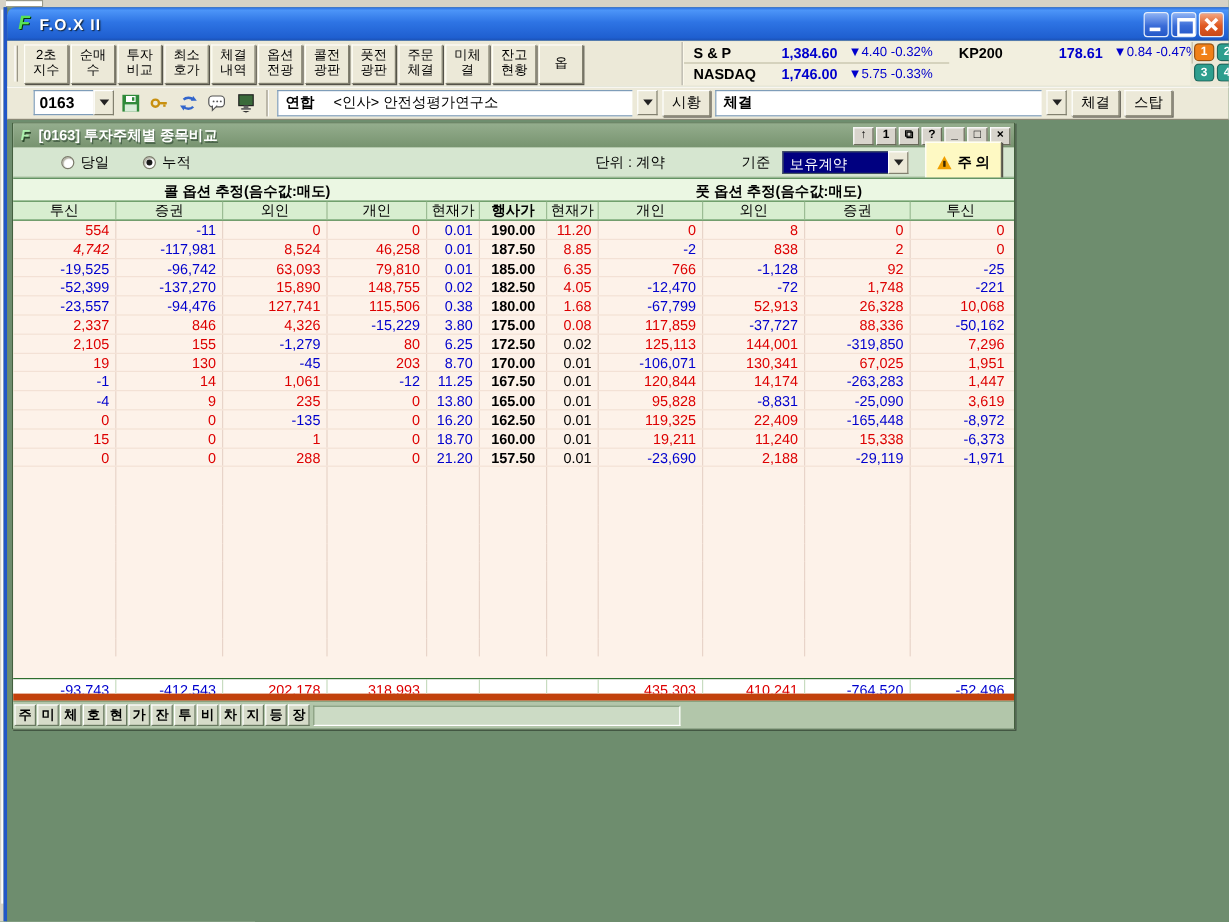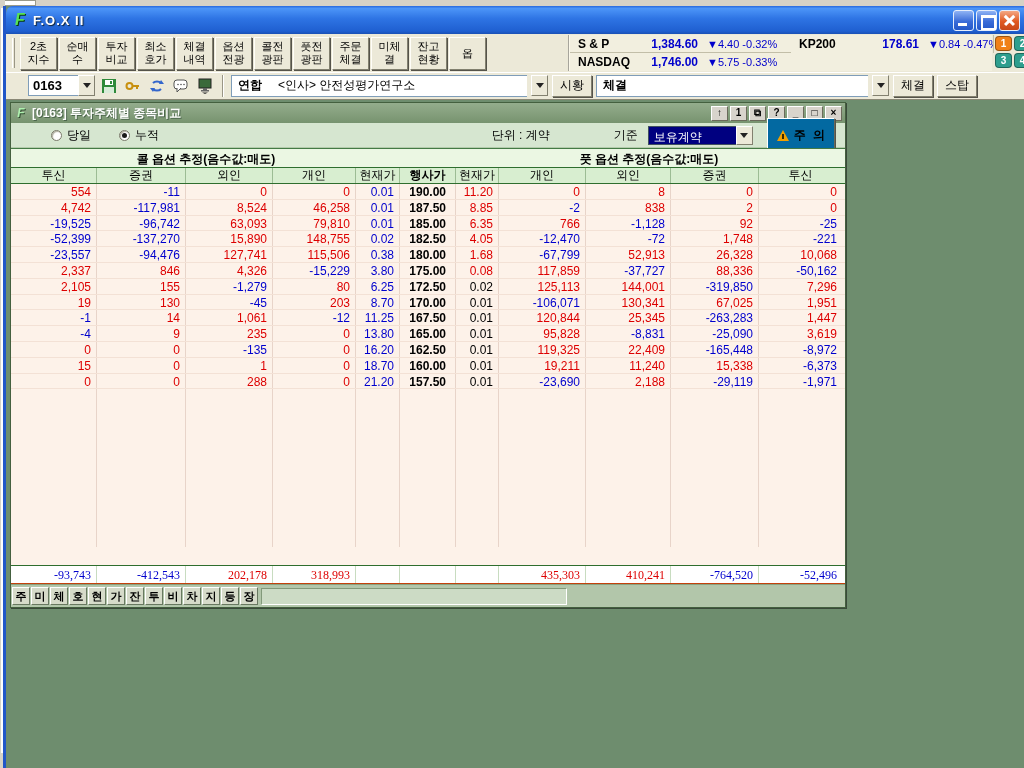--- a/index.html
+++ b/index.html
@@ -74,42 +74,42 @@
   #controls-row { height:25px; display:flex; align-items:center; background:#d6e6d0; padding:0 10px; border-bottom:1px solid #b4cbac; flex:0 0 auto; font-size:12px; }
   .radio-wrap { display:flex; align-items:center; cursor:pointer; }
   .radio { width:11px; height:11px; border-radius:50%; background:#fff; border:1px solid #7a7a6a; box-shadow:inset 1px 1px 1px #b0b0a0; margin-right:5px; position:relative; }
   .radio.sel::after { content:""; position:absolute; left:2px; top:2px; width:5px; height:5px; border-radius:50%; background:#1a1a1a; }
   .ctl-right { margin-left:auto; display:flex; align-items:center; }
   .unit-label { margin-right:64px; }
   .basis-label { margin-right:10px; }
   .basis-combo { display:flex; margin-right:14px; }
   .basis-val { width:88px; height:19px; background:#000080; color:#fff; font-size:12px; padding:2px 5px 0; border:1px solid #405060; border-right:none; }
   .basis-arrow { height:19px; }
-  .warn-btn { height:35px; padding:0 9px; display:flex; gap:5px; align-items:center; background:#0369a1; border:1px solid; border-color:#fff #6a6a5a #6a6a5a #fff; box-shadow:1px 1px 0 #55534a; font-size:12px; font-weight:bold; font-family:Liberation Mono, monospace; cursor:pointer; }
+  .warn-btn { height:35px; padding:0 9px; display:flex; gap:5px; align-items:center; background:#fef9c3; border:1px solid; border-color:#fff #6a6a5a #6a6a5a #fff; box-shadow:1px 1px 0 #55534a; font-size:12px; font-weight:bold; font-family:Liberation Serif, serif; cursor:pointer; }
   .warn-tri { width:0; height:0; border-left:6px solid transparent; border-right:6px solid transparent; border-bottom:11px solid #f0a000; position:relative; }
   .warn-tri::after { content:""; position:absolute; left:-1px; top:4px; width:2px; height:5px; background:#3a2a00; }
 
   #section-row { height:19px; position:relative; background:#ebf7e3; border-top:1px solid #447a44; flex:0 0 auto; }
   .sec-title { position:absolute; top:2px; font-weight:bold; font-size:12px; text-align:center; }
   .sec-call { left:0; width:390px; }
   .sec-put { left:445px; width:386px; }
 
   #header-row { height:17px; display:flex; background:#d8eed0; border-top:1px solid #2e6e2e; border-bottom:1px solid #2e6e2e; flex:0 0 auto; }
   .hcell { border-right:1px solid #9cbc94; font-size:12px; text-align:center; line-height:14px; overflow:hidden; }
   .hcell.bold { font-weight:bold; }
   .hcell:last-child { border-right:none; }
 
   #table-body { flex:1 1 auto; background:#fdf2e9; overflow:hidden; }
   .trow { display:flex; height:15.8px; }
   .trow.data { border-bottom:1px solid #f3e1d5; }
   .cell { border-right:1px solid #e8d4c9; font-size:12px; text-align:right; padding:1px 5px 0 0; white-space:nowrap; overflow:hidden; }
   .cell.strike { font-weight:bold; padding-right:9px; color:#000; }
   .cell:last-child { border-right:none; }
 
-  #totals-row { height:19px; display:flex; background:#fff; border-top:1px solid #2e6e2e; border-bottom:1px solid #c2410c; flex:0 0 auto;font-family:Liberation Serif, serif; }
+  #totals-row { height:19px; display:flex; background:#fff; border-top:1px solid #2e6e2e; border-bottom:6px solid #c2410c; flex:0 0 auto; }
   .tcell { border-right:1px solid #c8dcc0; font-size:12px; text-align:right; padding:2px 5px 0 0; white-space:nowrap; overflow:hidden; }
   .tcell:last-child { border-right:none; }
 
   #tabs-row { height:23px; background:#b2c6aa; display:flex; align-items:center; padding:2px 1px; gap:1px; border-top:1px solid #8aa27f; flex:0 0 auto; }
   .tab-btn { width:18px; height:18px; background:#d6dbc9; border:1px solid; border-color:#fff #687860 #687860 #fff; font-size:11px; font-weight:bold; text-align:center; line-height:15px; padding:0; font-family:inherit; cursor:pointer; }
   .tab-strip { width:306px; height:17px; background:#ccdbc5; border:1px solid; border-color:#82997a #fff #fff #82997a; margin-left:2px; }
 </style>
 </head>
 <body>
 
@@ -341,21 +341,21 @@
             <div class="cell" style="width: 83px; color: rgb(221, 0, 0);">0</div>
             <div class="cell" style="width: 44px; color: rgb(0, 0, 205);">0.01</div>
             <div class="cell strike" style="width: 56px; color: rgb(0, 0, 0);">190.00</div>
             <div class="cell" style="width: 43px; color: rgb(221, 0, 0);">11.20</div>
             <div class="cell" style="width: 87px; color: rgb(221, 0, 0);">0</div>
             <div class="cell" style="width: 85px; color: rgb(221, 0, 0);">8</div>
             <div class="cell" style="width: 88px; color: rgb(221, 0, 0);">0</div>
             <div class="cell" style="width: 83px; color: rgb(221, 0, 0);">0</div>
           </div>
           <div class="trow data">
-            <div class="cell" style="width: 86px; color: rgb(221, 0, 0);">4,742</div>
+            <div class="cell" style="width: 86px; color: rgb(221, 0, 0); font-style: italic;">4,742</div>
             <div class="cell" style="width: 89px; color: rgb(0, 0, 205);">-117,981</div>
             <div class="cell" style="width: 87px; color: rgb(221, 0, 0);">8,524</div>
             <div class="cell" style="width: 83px; color: rgb(221, 0, 0);">46,258</div>
             <div class="cell" style="width: 44px; color: rgb(0, 0, 205);">0.01</div>
             <div class="cell strike" style="width: 56px; color: rgb(0, 0, 0);">187.50</div>
             <div class="cell" style="width: 43px; color: rgb(221, 0, 0);">8.85</div>
             <div class="cell" style="width: 87px; color: rgb(0, 0, 205);">-2</div>
             <div class="cell" style="width: 85px; color: rgb(221, 0, 0);">838</div>
             <div class="cell" style="width: 88px; color: rgb(221, 0, 0);">2</div>
             <div class="cell" style="width: 83px; color: rgb(221, 0, 0);">0</div>
@@ -440,21 +440,21 @@
           </div>
           <div class="trow data">
             <div class="cell" style="width: 86px; color: rgb(0, 0, 205);">-1</div>
             <div class="cell" style="width: 89px; color: rgb(221, 0, 0);">14</div>
             <div class="cell" style="width: 87px; color: rgb(221, 0, 0);">1,061</div>
             <div class="cell" style="width: 83px; color: rgb(0, 0, 205);">-12</div>
             <div class="cell" style="width: 44px; color: rgb(0, 0, 205);">11.25</div>
             <div class="cell strike" style="width: 56px; color: rgb(0, 0, 0);">167.50</div>
             <div class="cell" style="width: 43px; color: rgb(0, 0, 0);">0.01</div>
             <div class="cell" style="width: 87px; color: rgb(221, 0, 0);">120,844</div>
-            <div class="cell" style="width: 85px; color: rgb(221, 0, 0);">25,345</div>
+            <div class="cell" style="width: 85px; color: rgb(221, 0, 0);">14,174</div>
             <div class="cell" style="width: 88px; color: rgb(0, 0, 205);">-263,283</div>
             <div class="cell" style="width: 83px; color: rgb(221, 0, 0);">1,447</div>
           </div>
           <div class="trow data">
             <div class="cell" style="width: 86px; color: rgb(0, 0, 205);">-4</div>
             <div class="cell" style="width: 89px; color: rgb(221, 0, 0);">9</div>
             <div class="cell" style="width: 87px; color: rgb(221, 0, 0);">235</div>
             <div class="cell" style="width: 83px; color: rgb(221, 0, 0);">0</div>
             <div class="cell" style="width: 44px; color: rgb(0, 0, 205);">13.80</div>
             <div class="cell strike" style="width: 56px; color: rgb(0, 0, 0);">165.00</div>

